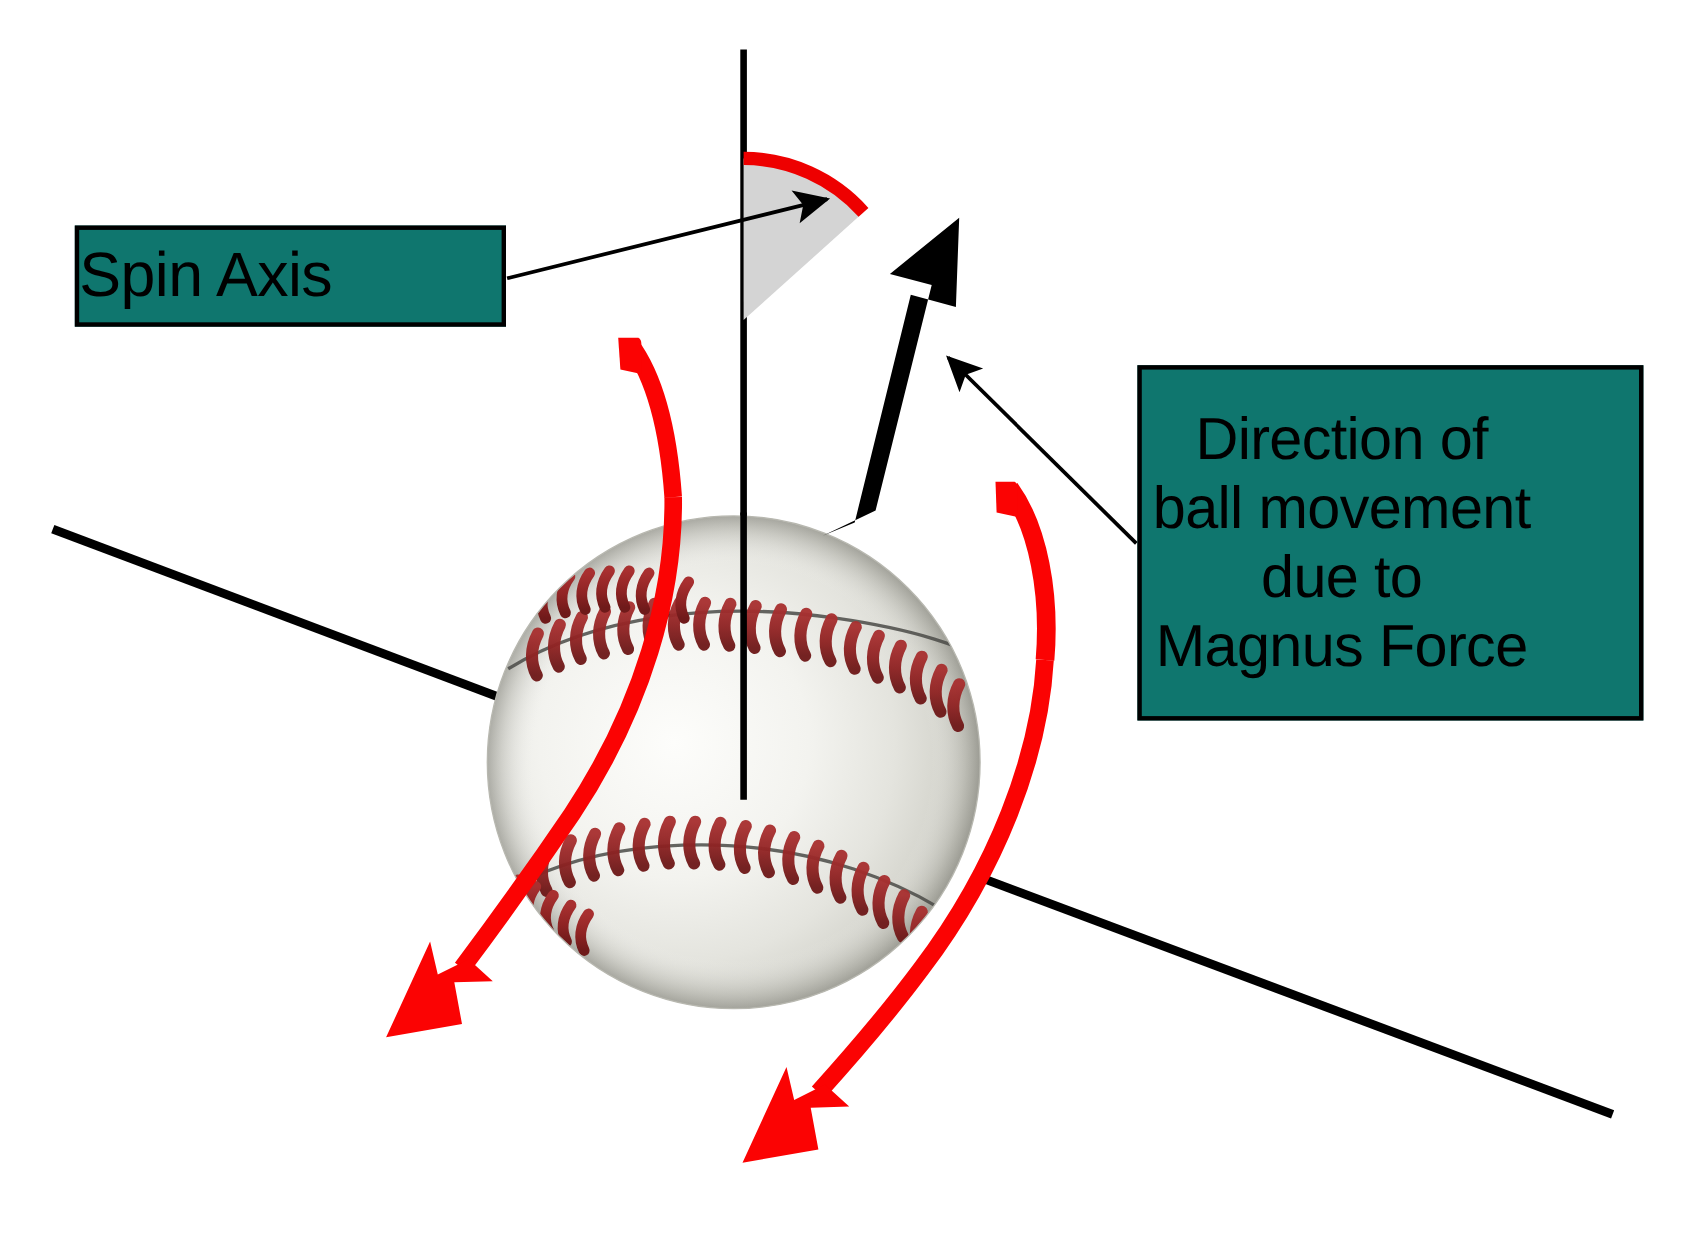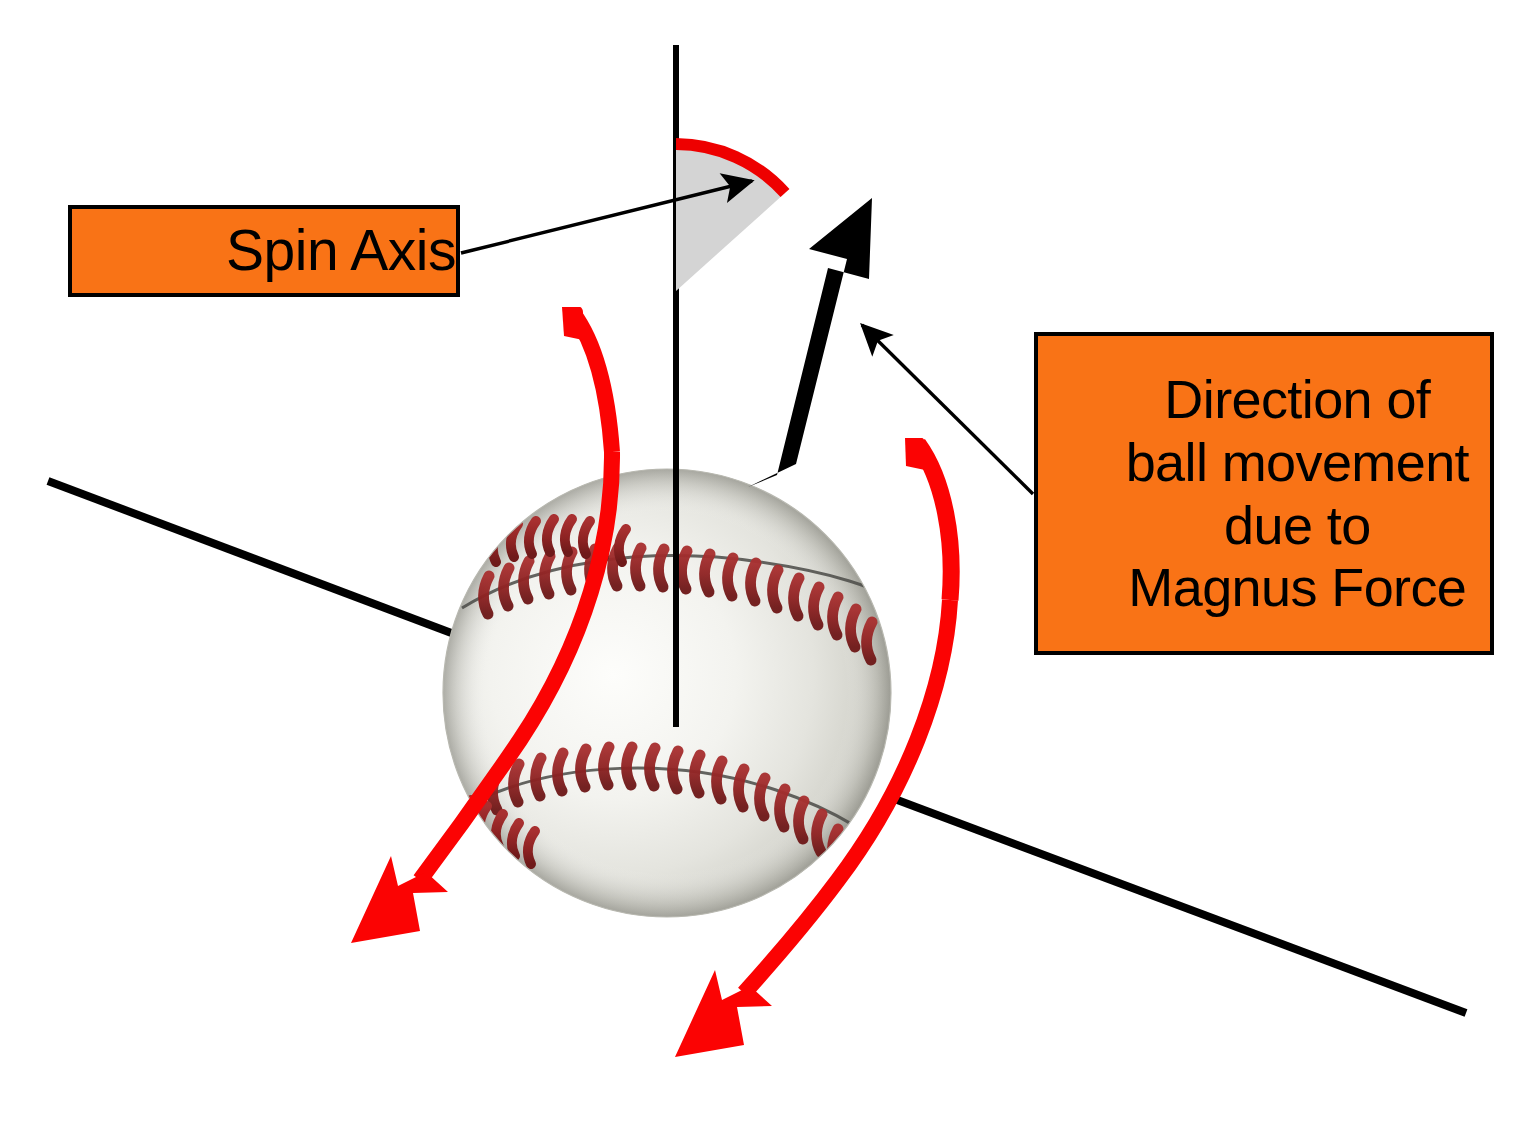--- a/index.html
+++ b/index.html
@@ -21,46 +21,46 @@
     position: absolute;
     left: 0;
     top: 0;
     width: 1536px;
     height: 1129px;
     display: block;
   }
   .callout-box {
     position: absolute;
     box-sizing: border-box;
-    background: #f97316;
+    background: #0f766e;
     border: 4px solid #000000;
     display: flex;
     align-items: center;
-    justify-content: flex-end;
+    justify-content: flex-start;
     text-align: center;
     color: #000000;
     z-index: 40;
   }
   #spin-axis-box {
     left: 68px;
     top: 205px;
     width: 392px;
     height: 92px;
   }
   #spin-axis-box .callout-text {
     font-size: 57px;
     line-height: 1.05;
     letter-spacing: -0.5px;
   }
   #magnus-box {
     left: 1034px;
     top: 332px;
     width: 460px;
     height: 323px;
-    padding: 4px 21px;
+    padding: 4px 10px;
   }
   #magnus-box .callout-text {
     font-size: 54px;
     line-height: 1.16;
     letter-spacing: -0.6px;
     white-space: pre-line;
   }
 </style>
 </head>
 <body>

